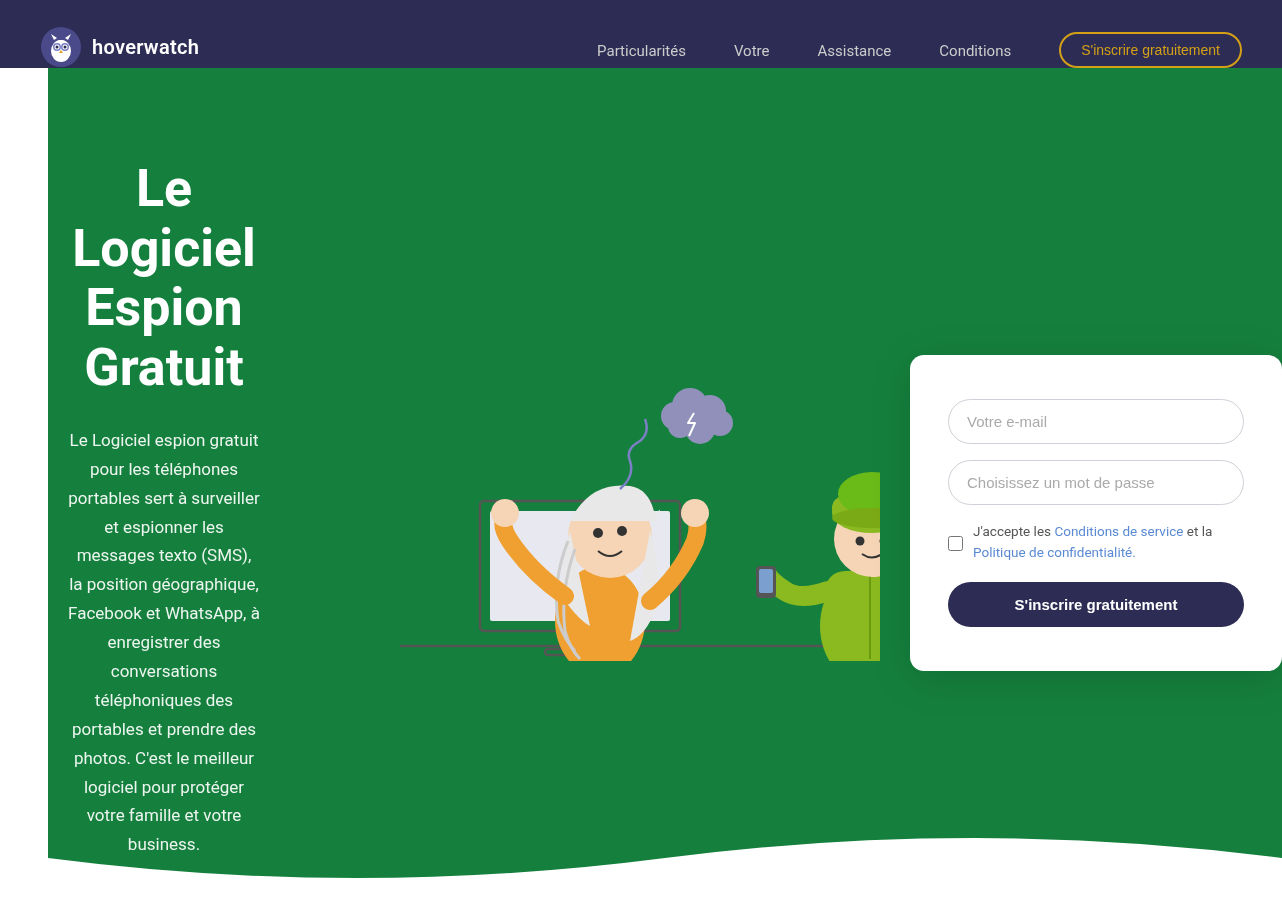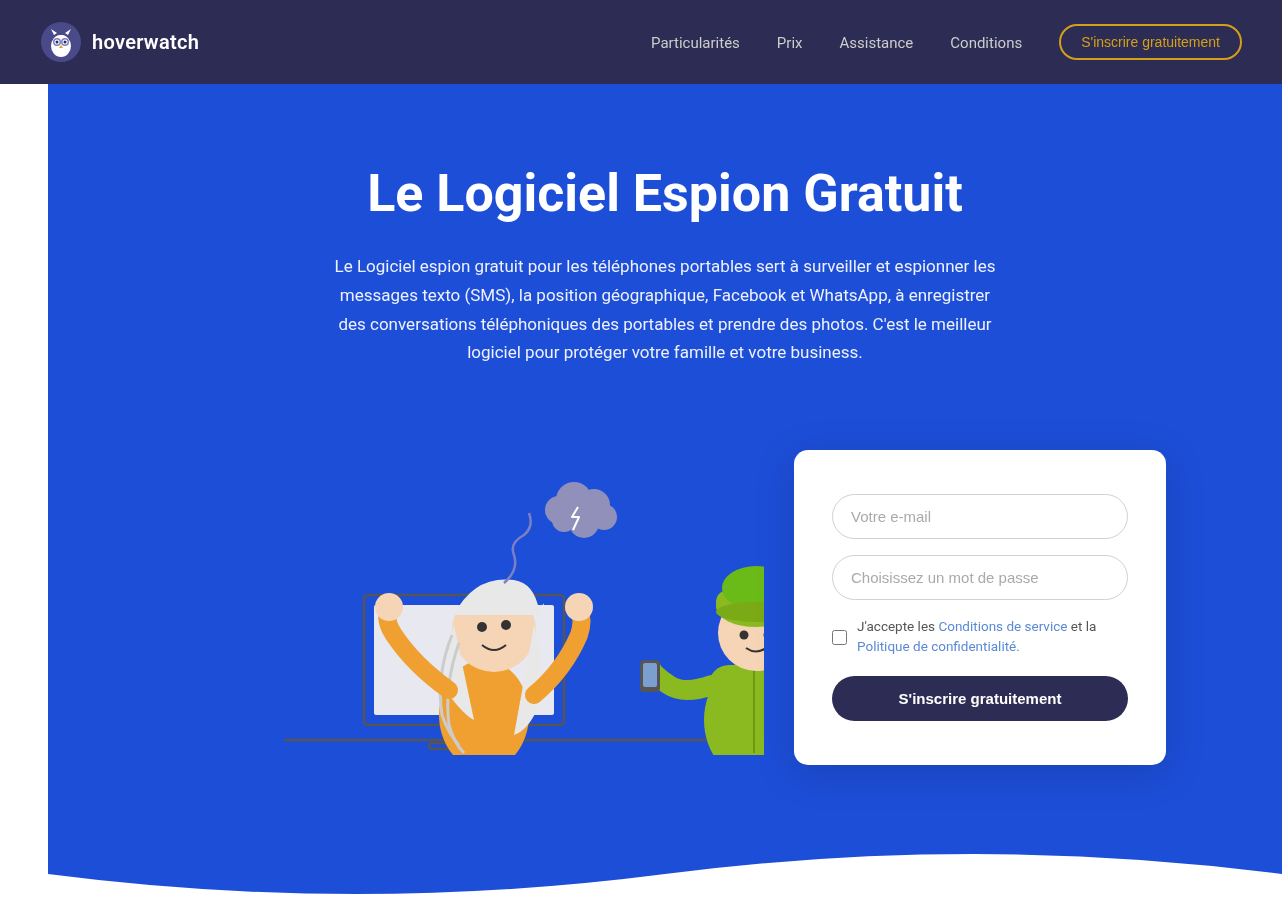--- a/index.html
+++ b/index.html
@@ -2,24 +2,24 @@
 <html><head>
   <meta charset="utf-8">
   <style>
     * { margin: 0; padding: 0; box-sizing: border-box; }
     body { font-family: -apple-system, BlinkMacSystemFont, 'Segoe UI', Roboto, sans-serif; overflow-x: hidden; }
 
     
     .navbar {
       background: #2c2c54;
       display: flex;
-      align-items: center;
+      align-items: flex-end;
       justify-content: space-between;
       padding: 0 40px;
-      height: 84px;
+      height: 68px;
       position: relative;
       z-index: 10;
     }
     .navbar-brand {
       display: flex;
       align-items: center;
       gap: 10px;
       text-decoration: none;
     }
     .owl-logo {
@@ -28,21 +28,21 @@
     }
     .brand-name {
       color: #fff;
       font-size: 20px;
       font-weight: 600;
       letter-spacing: 0.3px;
     }
     .navbar-links {
       display: flex;
       align-items: center;
-      gap: 37px;
+      gap: 48px;
       list-style: none;
     }
     .navbar-links li a {
       color: #ccc;
       text-decoration: none;
       font-size: 15px;
       transition: color 0.2s;
     }
     .btn-signup-nav {
       background: transparent;
@@ -52,25 +52,24 @@
       border-radius: 25px;
       font-size: 14px;
       cursor: pointer;
       font-weight: 500;
       white-space: nowrap;
       transition: background 0.2s;
     }
 
     
     .hero {
-      background: #1d4ed8;
+      background: #15803d;
       min-height: 830px;
       position: relative;
       display: flex;
-      flex-direction: column;
       align-items: center;
       overflow: hidden;
       padding-bottom: 0;
       margin-left: 48px;
     }
     .hero-text-area {
       text-align: center;
       color: #fff;
       margin-top: 80px;
       max-width: 720px;
@@ -223,21 +222,21 @@
       <polygon points="28,14 31,8 25,12" fill="#fff"></polygon>
     </svg>
     <span class="brand-name">hoverwatch</span>
   </a>
 
   <ul class="navbar-links">
     <li>
       <a href="#">Particularités</a>
     </li>
     <li>
-      <a href="#">Prix</a>
+      <a href="#">Votre</a>
     </li>
     <li>
       <a href="#">Assistance</a>
     </li>
     <li>
       <a href="#">Conditions</a>
     </li>
     <li>
       <button class="btn-signup-nav">S'inscrire gratuitement</button>
     </li>

